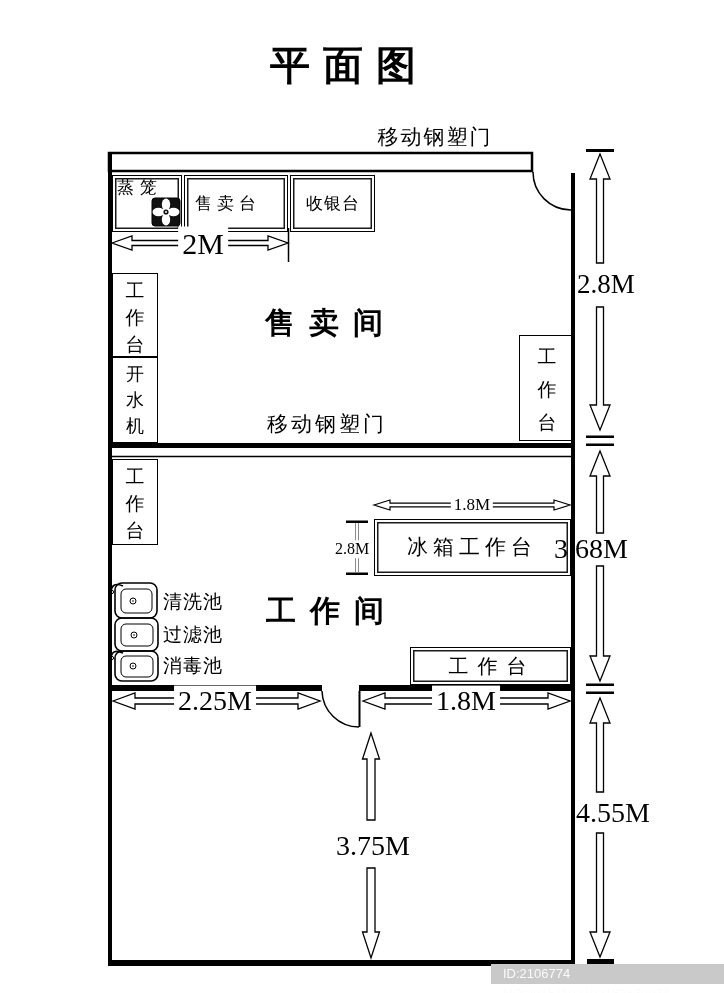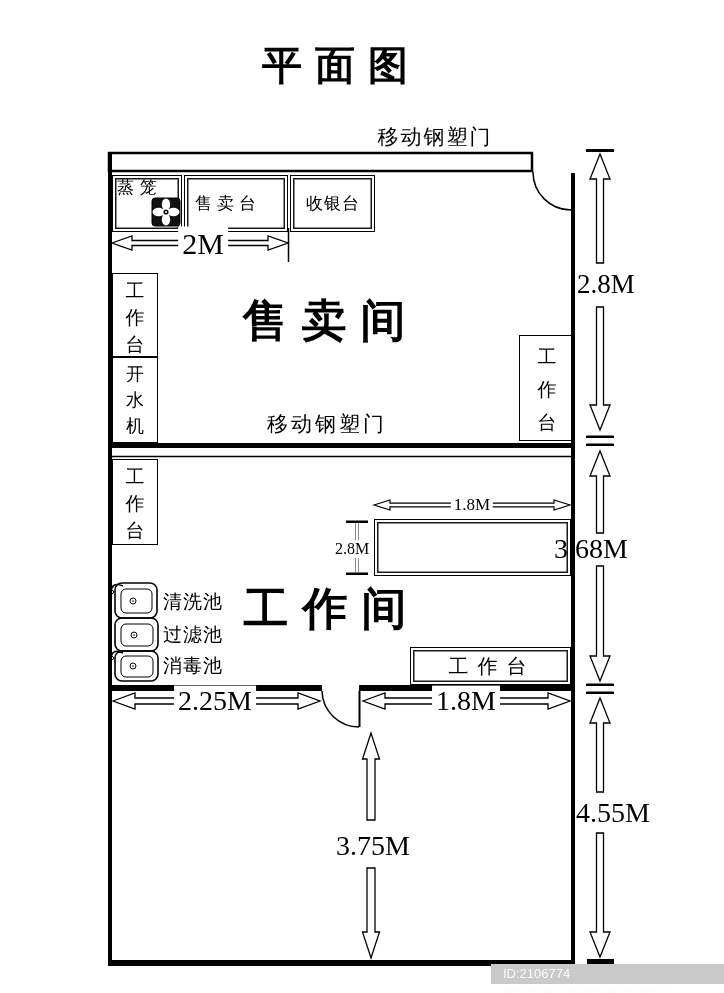--- a/index.html
+++ b/index.html
@@ -7,21 +7,21 @@
           font-family:"Liberation Serif",serif;color:#000;}
   svg.plan{position:absolute;left:0;top:0;z-index:2;pointer-events:none;}
   .box,.dbox{position:absolute;background:#fff;box-sizing:border-box;z-index:1;}
   .box{border:1.5px solid #000;}
   .dbox{border:1px solid #000;box-shadow:inset 0 0 0 2px #fff, inset 0 0 0 3.5px #1a1a1a;}
   .t{position:absolute;z-index:3;white-space:nowrap;transform:translate(-50%,-50%);line-height:1.1;}
   .tl{position:absolute;z-index:3;white-space:nowrap;transform:translate(0,-50%);line-height:1.1;}
   .raw{position:absolute;z-index:3;white-space:nowrap;line-height:1.1;}
   .vert{position:absolute;z-index:3;text-align:center;word-break:break-all;white-space:normal;}
   .dim{background:#fff;padding:0 4px;}
-  .big{font-weight:bold;font-size:45px;letter-spacing:14px;}
+  .big{font-weight:bold;font-size:30px;letter-spacing:14px;}
   .cjk-s{font-size:17px;}
   .serifnum{font-family:"Liberation Serif",serif;}
   .idbar{position:absolute;z-index:4;background:#c9c9c9;color:#fbfbfb;
          font-family:"Liberation Sans",sans-serif;font-size:13px;line-height:20px;
          padding-left:12px;box-sizing:border-box;}
   .wm{position:absolute;z-index:4;font-weight:bold;font-style:italic;font-size:23px;
       color:#f2f2f2;-webkit-text-stroke:1px #c9c9c9;letter-spacing:2px;}
 </style>
 </head>
 <body>
@@ -120,21 +120,21 @@
       <polygon points="600,451 590,476 596.5,476 596.5,533 603.5,533 603.5,476 610,476" fill="#fff" stroke="#000" stroke-width="1.3"></polygon>
       <polygon points="596.5,566 596.5,656 590,656 600,681 610,656 603.5,656 603.5,566" fill="#fff" stroke="#000" stroke-width="1.3"></polygon>
       <rect x="586" y="683.5" width="28" height="2.5" fill="#000"></rect>
       <rect x="586" y="691.5" width="28" height="2.5" fill="#000"></rect>
       <polygon points="600,698 590,723 596.5,723 596.5,792 603.5,792 603.5,723 610,723" fill="#fff" stroke="#000" stroke-width="1.3"></polygon>
       <polygon points="596.5,833 596.5,932 590,932 600,957 610,932 603.5,932 603.5,833" fill="#fff" stroke="#000" stroke-width="1.3"></polygon>
       <rect x="587" y="959" width="27" height="6" fill="#000"></rect>
     </g>
   </svg>
 
-  <div class="raw" style="left:262px;top:44px;font-size:40px;font-weight:bold;letter-spacing:13px;">平面图</div>
+  <div class="raw" style="left:270px;top:44px;font-size:40px;font-weight:bold;letter-spacing:13px;">平面图</div>
 
   <div class="t" style="left:435px;top:138px;font-size:21px;letter-spacing:2px;">移动钢塑门</div>
 
   <div class="raw cjk-s" style="left:117px;top:179px;letter-spacing:6px;">蒸笼</div>
   <div class="t cjk-s" style="left:228px;top:204px;letter-spacing:5px;">售卖台</div>
   <div class="t cjk-s" style="left:333px;top:204px;letter-spacing:1px;">收银台</div>
 
   <div class="t dim serifnum" style="left:203px;top:243px;font-size:30px;text-align:center;">2M</div>
 
   <div class="vert" style="left:123px;top:277px;width:24px;font-size:19px;line-height:27px;">工作台</div>
@@ -142,20 +142,21 @@
   <div class="vert" style="left:535px;top:340px;width:24px;font-size:19px;line-height:33px;">工作台</div>
 
   <div class="t big" style="left:331px;top:322px;">售卖间</div>
 
   <div class="t" style="left:327px;top:425px;font-size:21px;letter-spacing:3px;">移动钢塑门</div>
 
   <div class="vert" style="left:123px;top:463px;width:24px;font-size:19px;line-height:27px;">工作台</div>
 
   <div class="t dim serifnum" style="left:472px;top:505px;font-size:17px;padding:0 3px;">1.8M</div>
   <div class="t dim serifnum" style="left:352px;top:549px;font-size:16px;padding:0 1px;">2.8M</div>
+  <div class="t" style="left:472px;top:548px;font-size:21px;letter-spacing:5px;">冰箱工作台</div>
 
   <div class="t big" style="left:332px;top:610px;font-family:Liberation Serif, serif;">工作间</div>
 
   <div class="tl" style="left:163px;top:602px;font-size:19px;letter-spacing:1px;">清洗池</div>
   <div class="tl" style="left:163px;top:635px;font-size:19px;letter-spacing:1px;">过滤池</div>
   <div class="tl" style="left:163px;top:666px;font-size:19px;letter-spacing:1px;">消毒池</div>
 
   <div class="t" style="left:492px;top:666px;font-size:20px;letter-spacing:9px;">工作台</div>
 
   <div class="t dim serifnum" style="left:215px;top:701px;font-size:28px;">2.25M</div>

